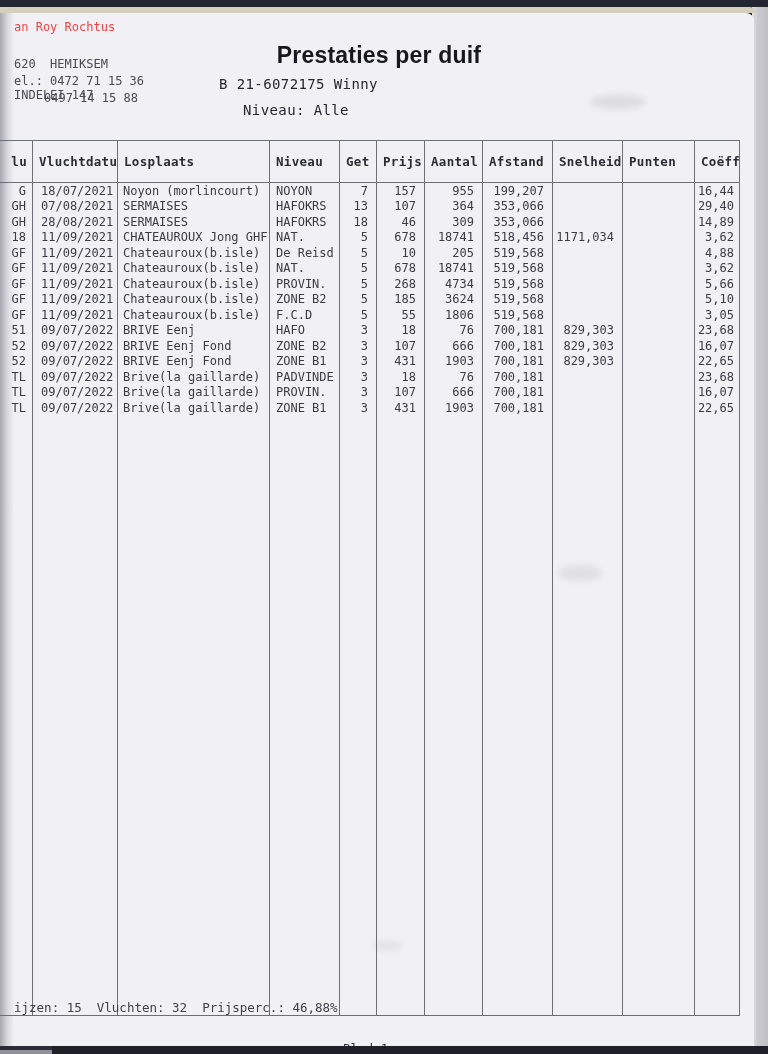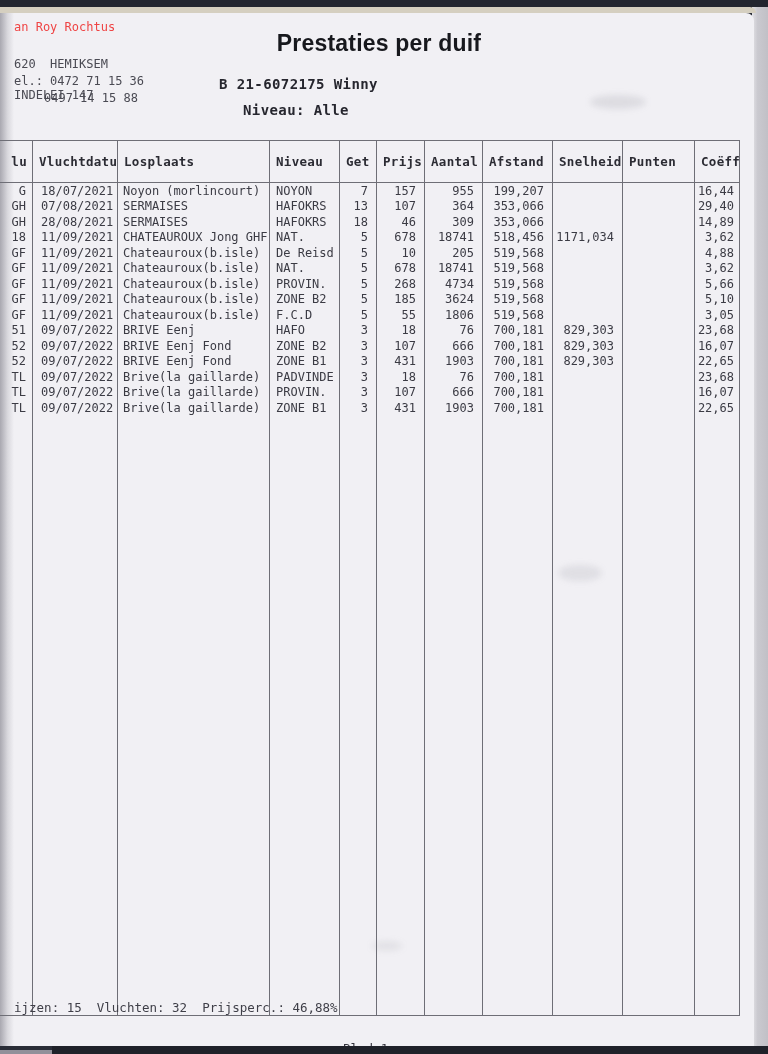--- a/index.html
+++ b/index.html
@@ -17,22 +17,22 @@
   .paper{position:absolute;top:13px;left:0;width:754px;height:1033px;background:#f1f0f4;
     border-top-right-radius:8px;}
   .left-shade{position:absolute;top:0;left:0;width:14px;height:100%;
     background:linear-gradient(90deg,rgba(110,109,120,0.55),rgba(110,109,120,0.18) 55%,rgba(110,109,120,0) 100%);}
   .smudge{position:absolute;border-radius:50%;filter:blur(3px);}
   
   .txt{position:absolute;white-space:pre;color:#3b3b44;}
   .sender-line{font-size:12px;line-height:17px;color:#4a4a53;}
   .sender-faded{color:#ef4444;}
   .doc-title{font-family:"Liberation Sans","DejaVu Sans",sans-serif;font-weight:bold;
-    font-size:23px;color:#17181d;letter-spacing:0.2px;}
-  .bold-mono{font-weight:bold;font-size:14px;letter-spacing:0.4px;color:#26262e;}
+    font-size:23px;color:#17181d;letter-spacing:0.2px;margin-top:12px;}
+  .bold-mono{font-weight:normal;font-size:14px;letter-spacing:0.4px;color:#26262e;}
   
   .ptable{position:absolute;left:-20px;top:140px;width:760px;height:874px;
     display:flex;flex-direction:column;
     border-top:1px solid #6e6e76;border-bottom:1px solid #6e6e76;}
   .trow{display:grid;grid-template-columns:53px 85px 152px 70px 37px 48px 58px 70px 70px 72px 45px;}
   .trow.head{height:41px;border-bottom:1px solid #6e6e76;}
   .trow.head .cell{font-weight:bold;font-size:12.5px;letter-spacing:0.3px;color:#2c2c34;
     justify-content:flex-start;padding-left:6px;}
   .trow.head .cell.c0{justify-content:flex-end;padding-left:0;padding-right:5px;}
   .trow.body{height:15.5px;}

